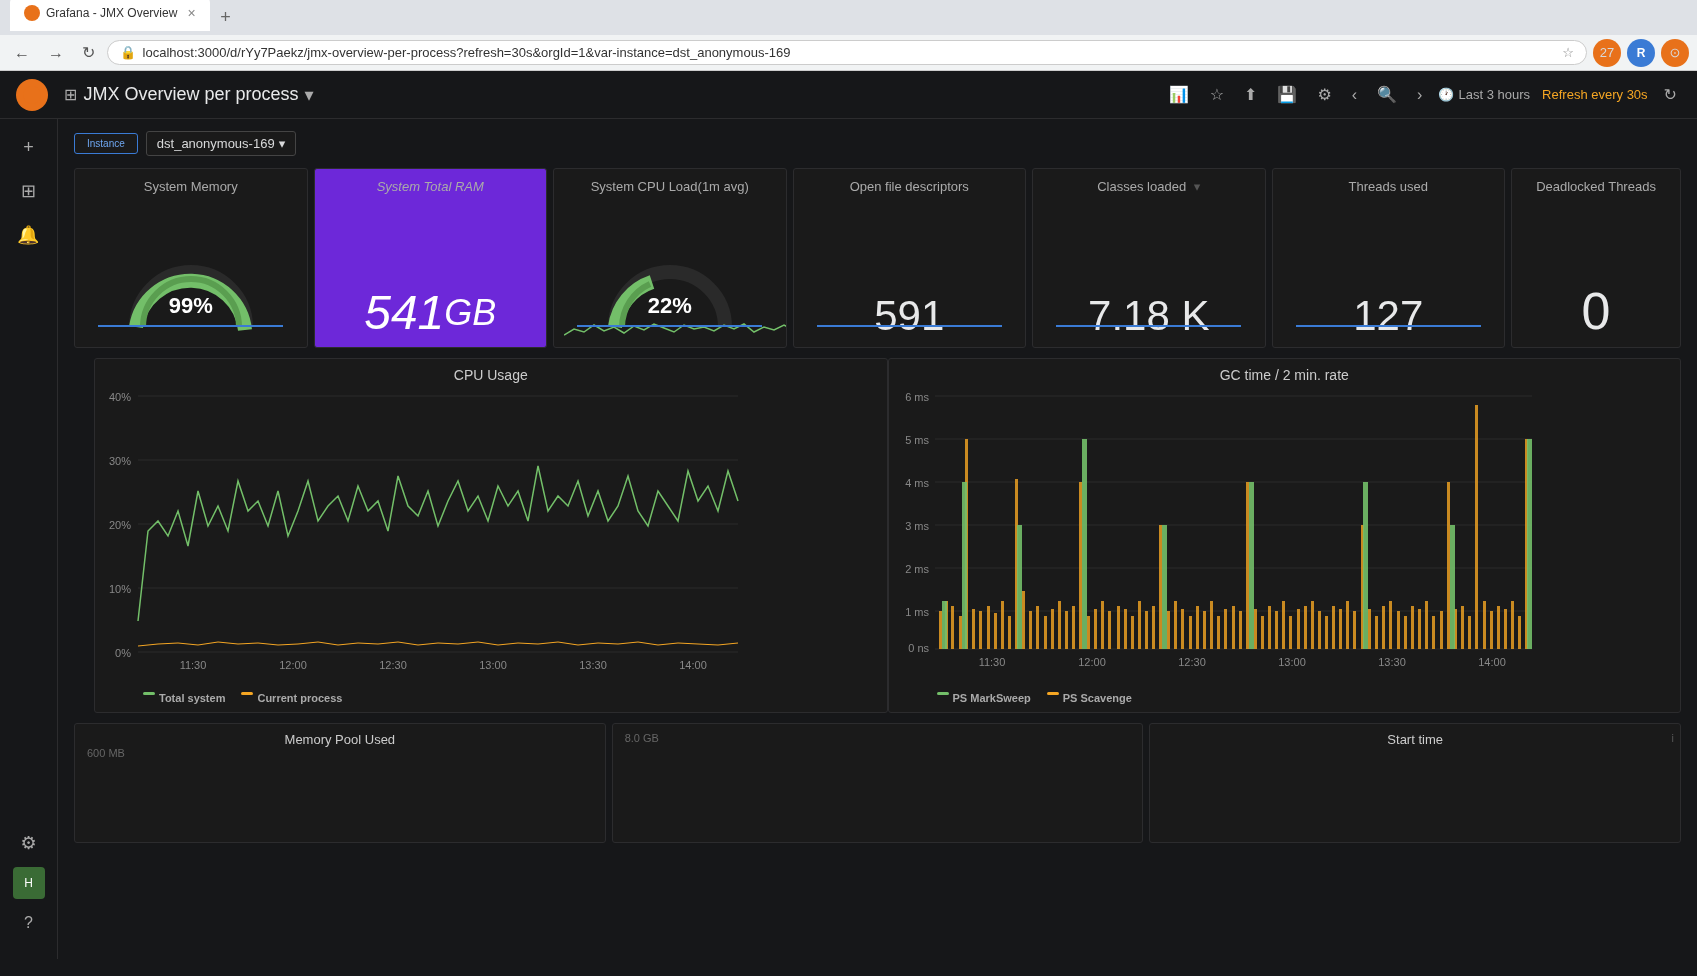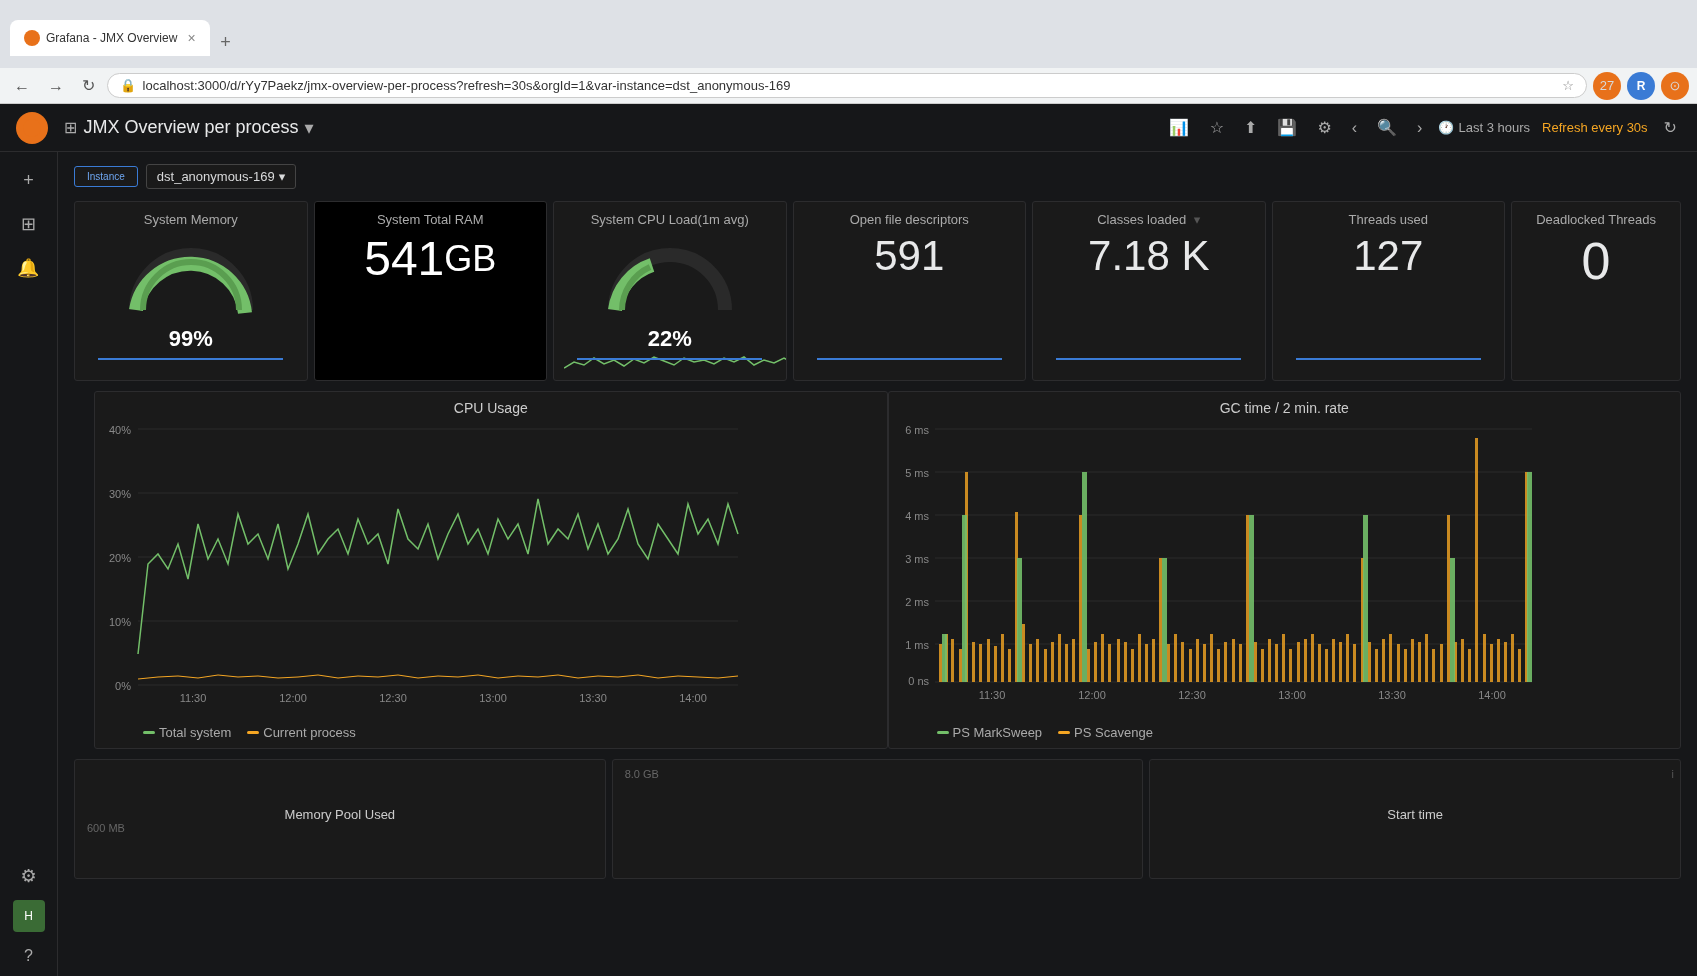--- a/index.html
+++ b/index.html
@@ -1,19 +1,19 @@
 <!DOCTYPE html>
 <html><head>
   <meta charset="utf-8">
   <style>
     * { box-sizing: border-box; margin: 0; padding: 0; }
     body { background: #161719; color: #d8d9da; font-family: 'Helvetica Neue', Arial, sans-serif; font-size: 13px; overflow: hidden; }
 
     
-    .browser-chrome { background: #dee1e6; height: 68px; display: flex; align-items: center; padding: 12px 10px; gap: 8px; }
+    .browser-chrome { background: #dee1e6; height: 35px; display: flex; align-items: center; padding: 4px 10px; gap: 8px; }
     .browser-tabs { display: flex; align-items: flex-end; height: 100%; }
     .browser-tab { background: #fff; border-radius: 8px 8px 0 0; padding: 6px 14px; display: flex; align-items: center; gap: 6px; font-size: 12px; color: #333; height: 36px; }
     .browser-tab-icon { width: 16px; height: 16px; background: #e8711a; border-radius: 50%; }
     .tab-close { color: #888; font-size: 14px; cursor: pointer; margin-left: 4px; }
     .browser-nav { background: #f1f3f4; height: 36px; display: flex; align-items: center; padding: 0 8px; gap: 6px; border-bottom: 1px solid #ccc; }
     .nav-btn { background: none; border: none; font-size: 16px; color: #555; cursor: pointer; padding: 2px 6px; border-radius: 50%; }
     .address-bar { flex: 1; background: #fff; border: 1px solid #ccc; border-radius: 20px; padding: 4px 12px; font-size: 13px; color: #333; display: flex; align-items: center; gap: 6px; }
     .address-bar input { border: none; outline: none; flex: 1; font-size: 13px; color: #333; background: transparent; }
     .nav-icons { display: flex; gap: 6px; }
     .nav-icon { width: 28px; height: 28px; border-radius: 50%; display: flex; align-items: center; justify-content: center; font-size: 13px; cursor: pointer; }
@@ -38,39 +38,39 @@
     
     .main-content { flex: 1; overflow-y: auto; padding: 12px 16px; }
 
     
     .instance-bar { display: flex; align-items: center; gap: 8px; margin-bottom: 12px; }
     .instance-tab { background: #1a1a1a; border: 1px solid #3a7bd5; color: #6ea6f0; padding: 4px 12px; border-radius: 3px; font-size: 10px; cursor: pointer; }
     .instance-select { background: #1a1a1a; border: 1px solid #444; color: #d8d9da; padding: 4px 10px; border-radius: 3px; font-size: 13px; cursor: pointer; display: flex; align-items: center; gap: 4px; }
 
     
     .stats-row { display: flex; gap: 6px; margin-bottom: 10px; height: 180px; }
-    .stat-card { background: #1a1a1a; border: 1px solid #2c2c2e; border-radius: 3px; flex: 1; display: flex; flex-direction: column; align-items: center; justify-content: flex-start; padding: 10px; position: relative; overflow: hidden; }
+    .stat-card { background: #1a1a1a; border: 1px solid #2c2c2e; border-radius: 3px; flex: 1; display: flex; flex-direction: column; align-items: center; justify-content: space-between; padding: 10px; position: relative; overflow: hidden; }
     .stat-card-title { font-size: 13px; color: #aaa; text-align: center; margin-bottom: 8px; }
     .stat-value { font-size: 42px; font-weight: 300; color: #e8e9ea; line-height: 1; }
     .stat-line { position: absolute; bottom: 20px; left: 10%; right: 10%; height: 2px; background: #3a7bd5; }
 
     
     .charts-row { display: flex; gap: 0; margin-bottom: 10px; padding-left: 20px; }
     .chart-panel { background: #1a1a1a; border: 1px solid #2c2c2e; border-radius: 3px; padding: 8px; }
     .chart-panel.half { flex: 1; }
     .chart-title { font-size: 14px; color: #ccc; text-align: center; margin-bottom: 8px; }
     .chart-area { position: relative; }
     .chart-legend { display: flex; gap: 16px; margin-top: 6px; padding-left: 40px; }
-    .legend-item { display: flex; align-items: center; gap: 4px; font-size: 13px; color: #aaa; }
+    .legend-item { display: flex; align-items: flex-start; gap: 4px; font-size: 11px; color: #aaa; font-weight: bold; }
     .legend-dot { width: 12px; height: 3px; border-radius: 2px; }
 
     
     .bottom-row { display: flex; gap: 6px; }
     .bottom-panel { background: #1a1a1a; border: 1px solid #2c2c2e; border-radius: 3px; flex: 1; padding: 8px; height: 120px; }
-    .bottom-panel-title { font-size: 13px; color: #ccc; text-align: center; margin-top: 39px; }
+    .bottom-panel-title { font-size: 13px; color: #ccc; text-align: center; }
     .bottom-panel-sub { font-size: 11px; color: #666; padding-left: 4px; }
     .info-icon { position: absolute; top: 6px; right: 6px; color: #555; font-size: 11px; }
 
     
     svg { display: block; }
   </style>
 </head>
 <body>
 
 <div class="browser-chrome">
@@ -163,21 +163,21 @@
             <path d="M 15 75 A 55 55 0 0 1 125 75" stroke="#2a2a2a" stroke-width="14" fill="none"></path>
 
             <path d="M 15 75 A 55 55 0 0 1 124 78" stroke="#73BF69" stroke-width="14" fill="none"></path>
 
             <path d="M 22 75 A 48 48 0 0 1 118 75" stroke="#5a9e50" stroke-width="6" fill="none"></path>
           </svg>
           <div style="position:absolute;bottom:28px;font-size:22px;font-weight:bold;color:#fff;">99%</div>
           <div class="stat-line"></div>
         </div>
 
-        <div class="stat-card" style="background:#000000;">
+        <div class="stat-card" style="background:#6d28d9;font-style:italic;">
           <div class="stat-card-title">System Total RAM</div>
           <div style="display:flex;flex-direction:row;align-items:center;">
             <span style="font-size:48px;font-weight:300;color:#fff;line-height:1;">541</span>
             <span style="font-size:36px;font-weight:300;color:#fff;">GB</span>
           </div>
         </div>
 
         <div class="stat-card">
           <div class="stat-card-title">System CPU Load(1m avg)</div>
           <svg width="140" height="85" viewBox="0 0 140 85">

